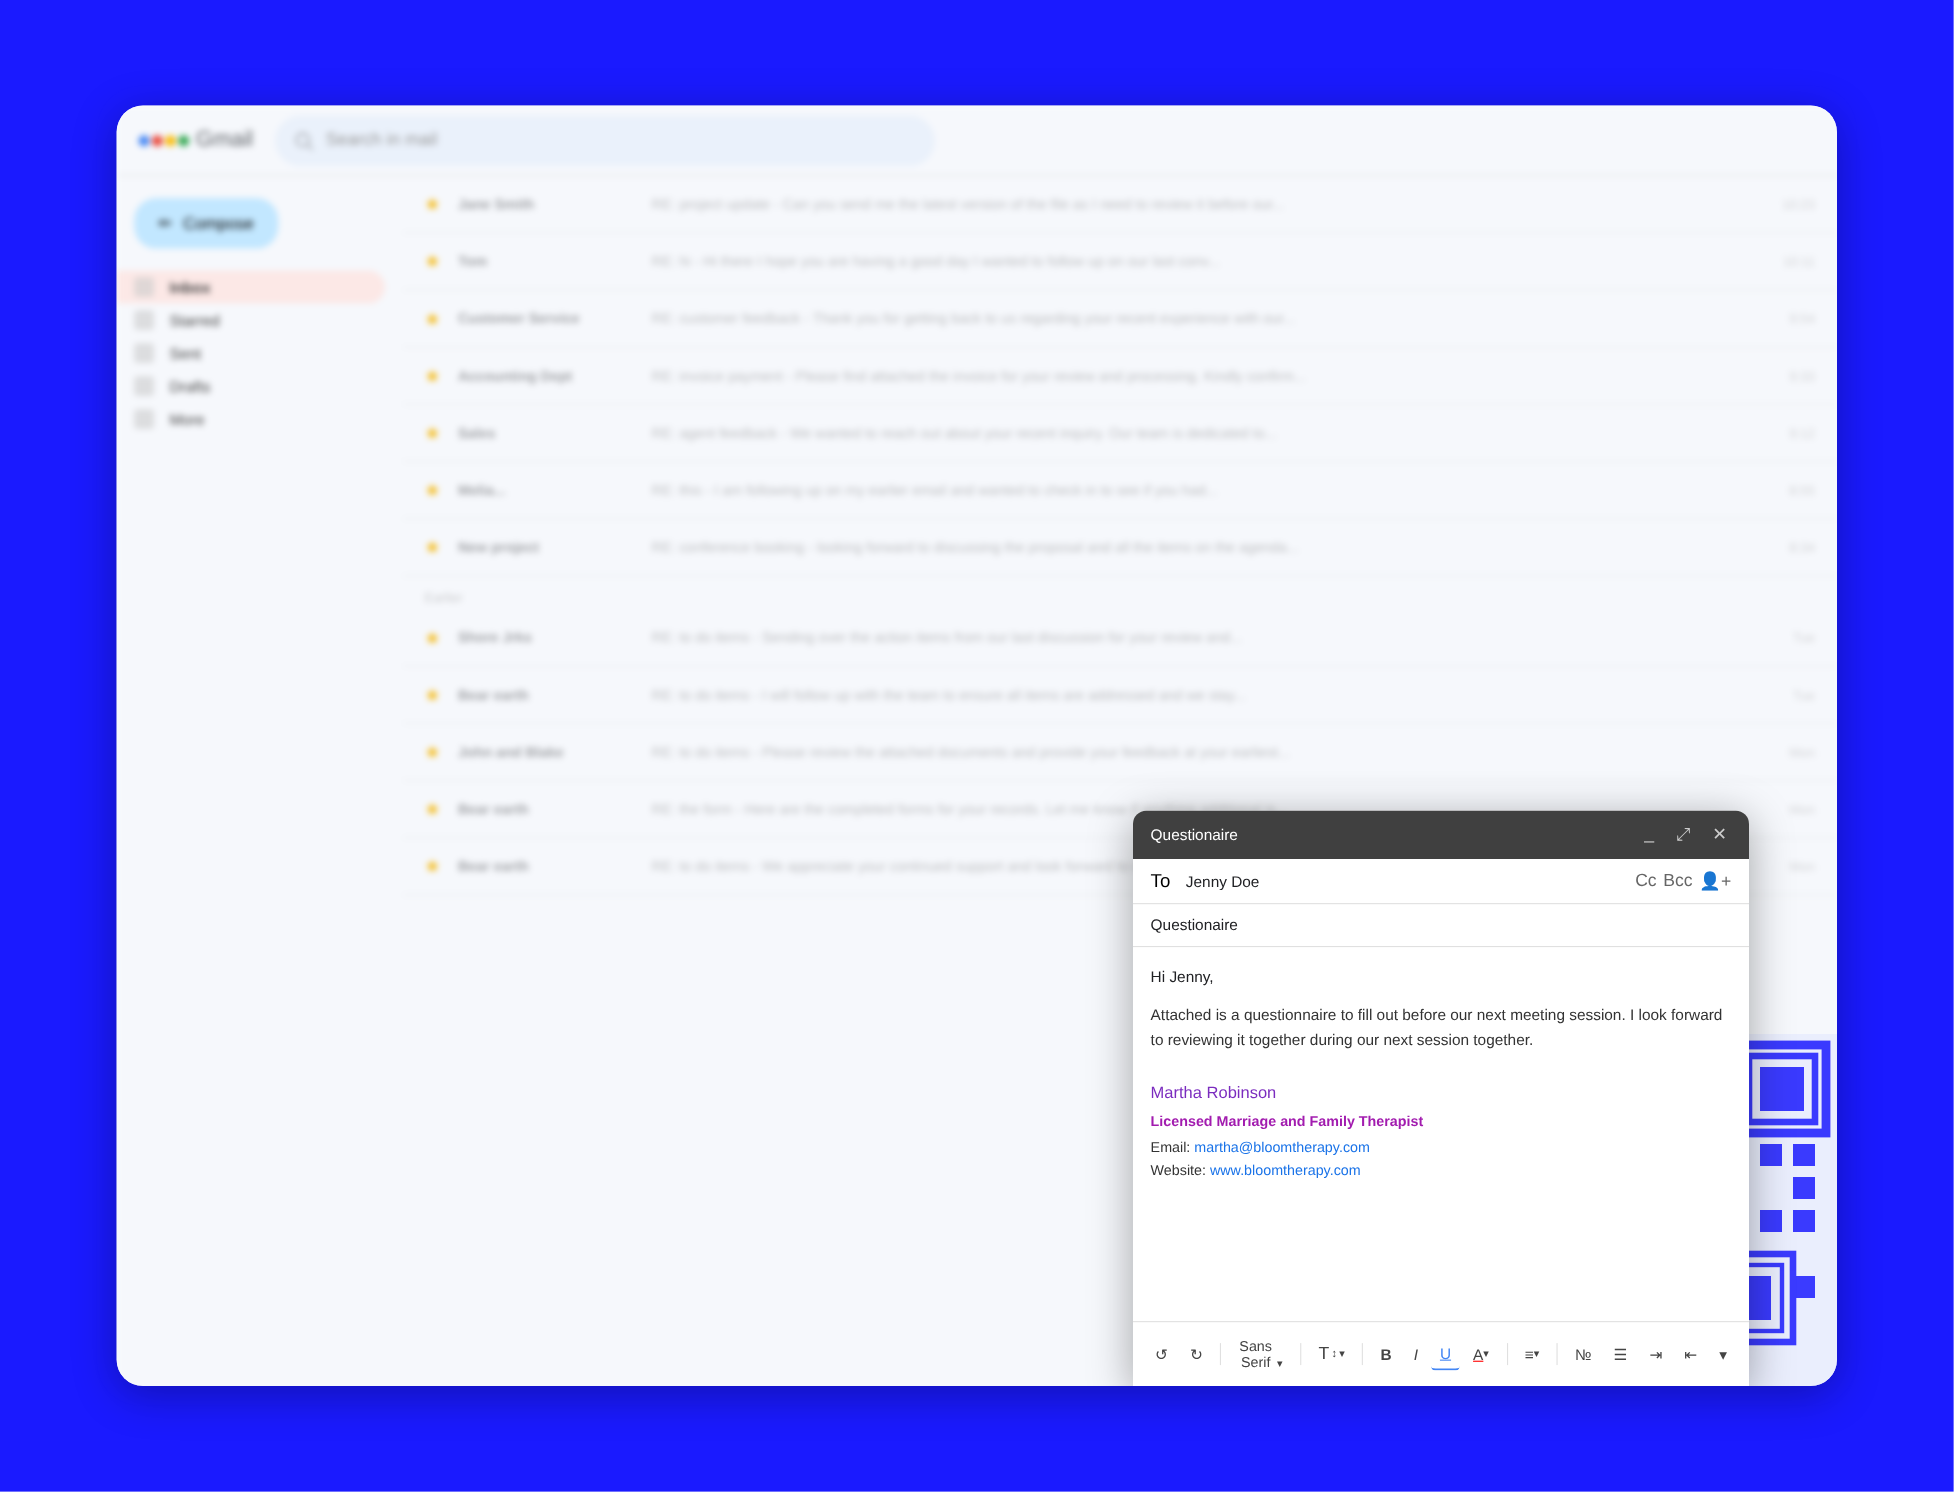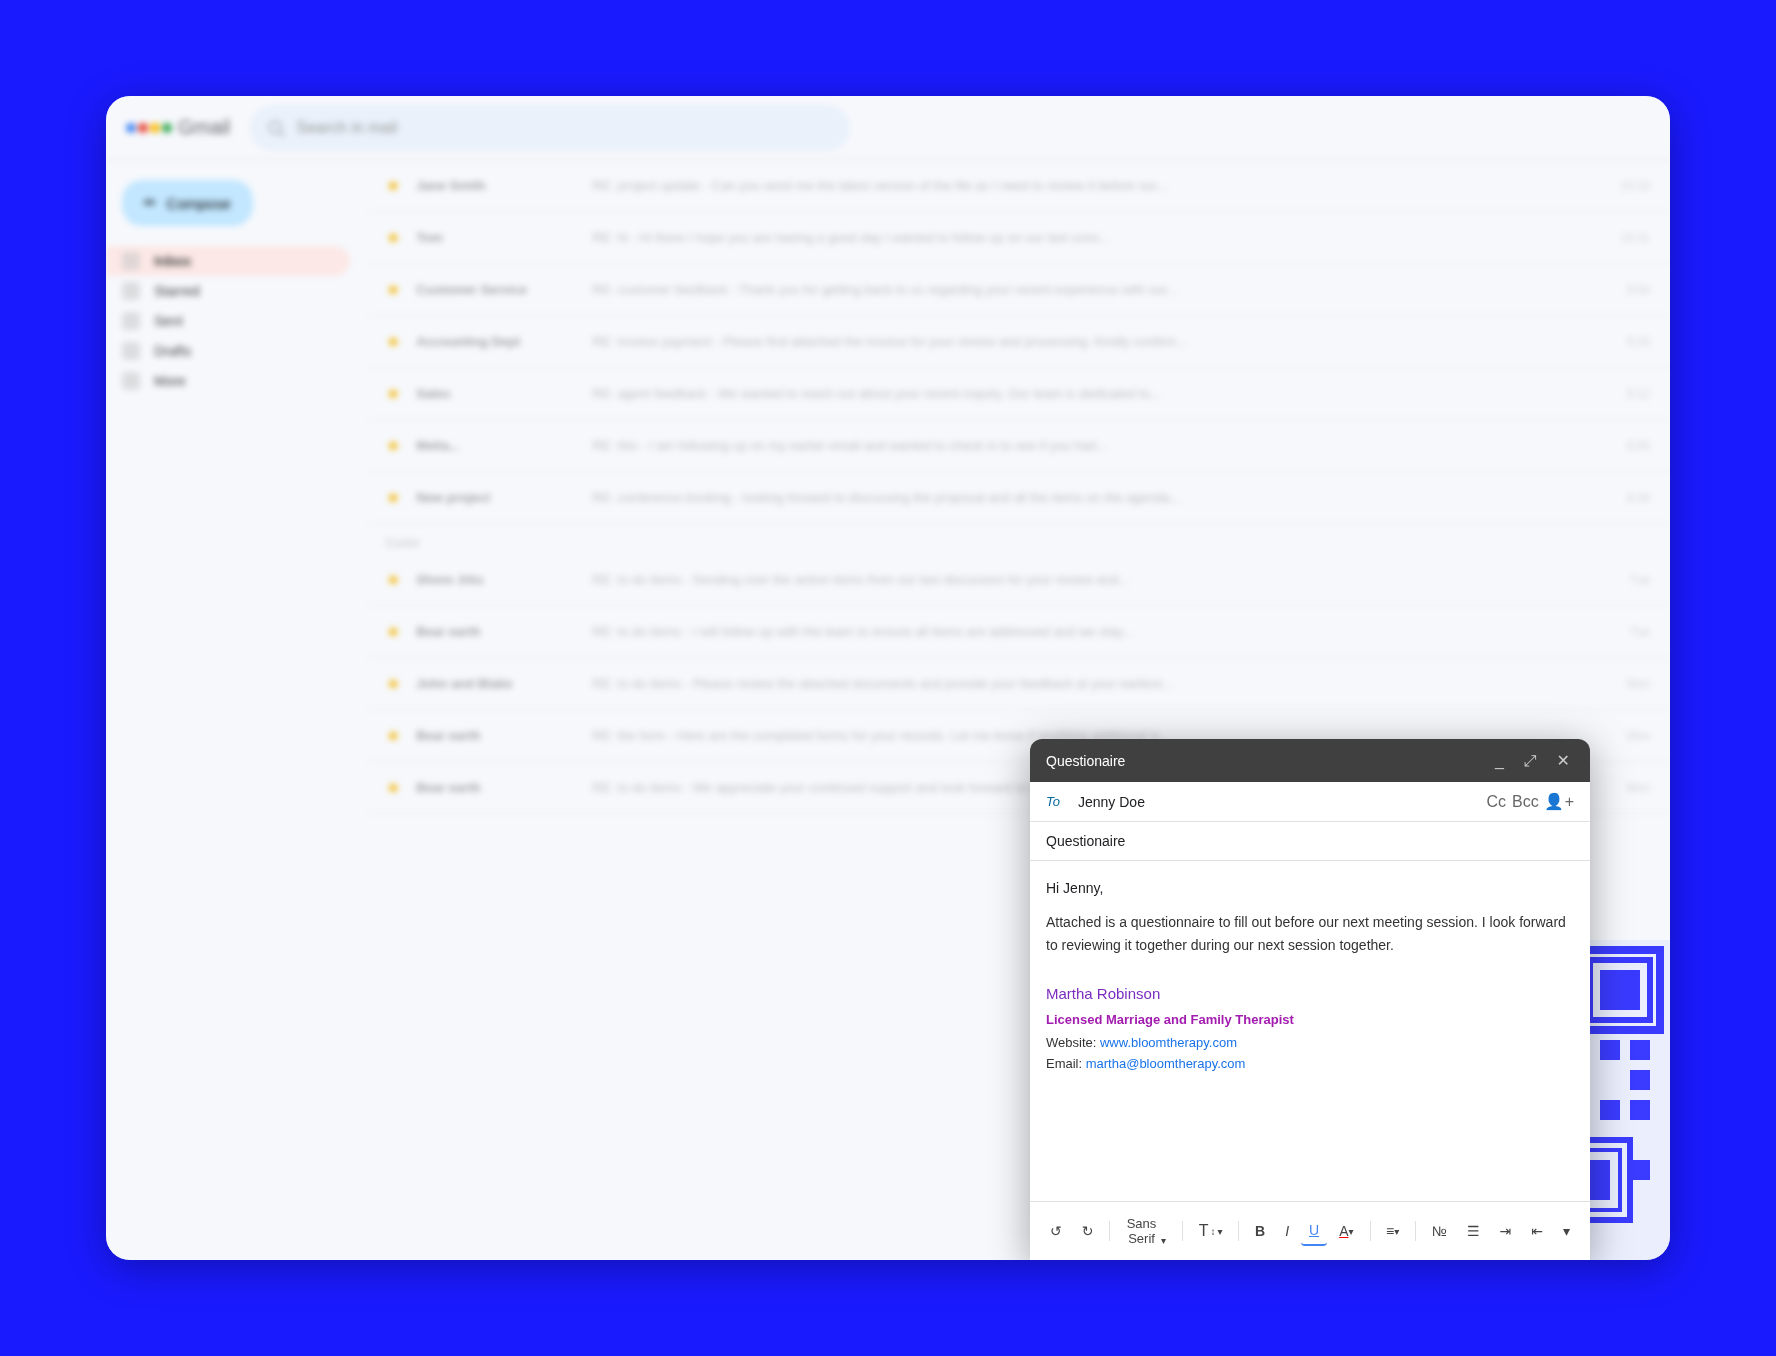--- a/index.html
+++ b/index.html
@@ -255,24 +255,23 @@
 
     .compose-to-row {
       display: flex;
       align-items: center;
       padding: 10px 16px;
       border-bottom: 1px solid #e0e0e0;
       gap: 8px;
     }
 
     .compose-label {
-      font-size: 13px;
-      color: #0369a1;
+      font-size: 17px;
+      color: #000000;
       min-width: 24px;
-      font-style: italic;
     }
 
     .compose-to-input {
       flex: 1;
       border: none;
       outline: none;
       font-size: 14px;
       color: #202124;
     }
 
@@ -567,26 +566,26 @@
       </div>
 
       <div class="compose-body">
         <div class="compose-body-greeting">Hi Jenny,</div>
         <div class="compose-body-text">Attached is a questionnaire to fill out before our next meeting session. I look forward to reviewing it together during our next session together.</div>
 
         <div style="margin-top: 8px;">
           <div class="signature-name">Martha Robinson</div>
           <div class="signature-title">Licensed Marriage and Family Therapist</div>
           <div class="signature-email">
+            <span>Email: </span>
+            <a class="signature-link" href="#">martha@bloomtherapy.com</a>
+          </div>
+          <div class="signature-email">
             <span>Website: </span>
             <a class="signature-link" href="#">www.bloomtherapy.com</a>
-          </div>
-          <div class="signature-email">
-            <span>Email: </span>
-            <a class="signature-link" href="#">martha@bloomtherapy.com</a>
           </div>
         </div>
       </div>
 
       <div class="compose-toolbar">
         <button class="toolbar-btn" title="Undo">↺</button>
         <button class="toolbar-btn" title="Redo">↻</button>
         <div class="toolbar-separator"></div>
         <button class="toolbar-btn toolbar-font">
           <span>Sans Serif</span>

